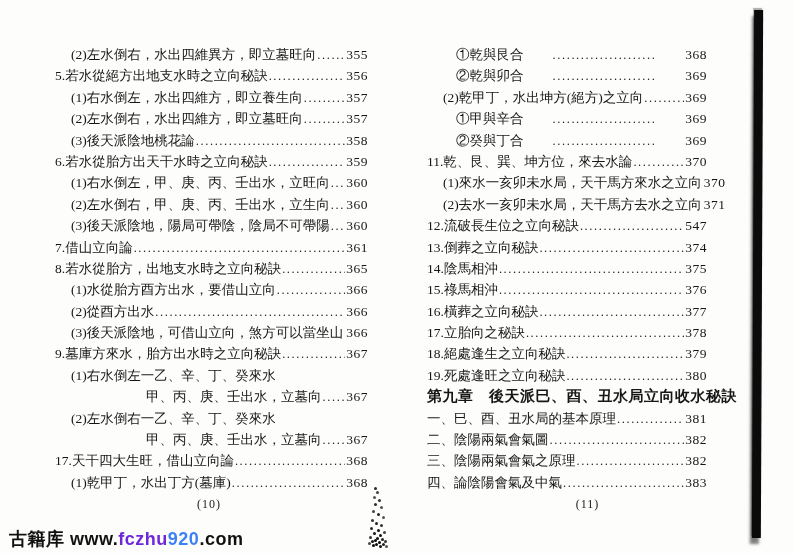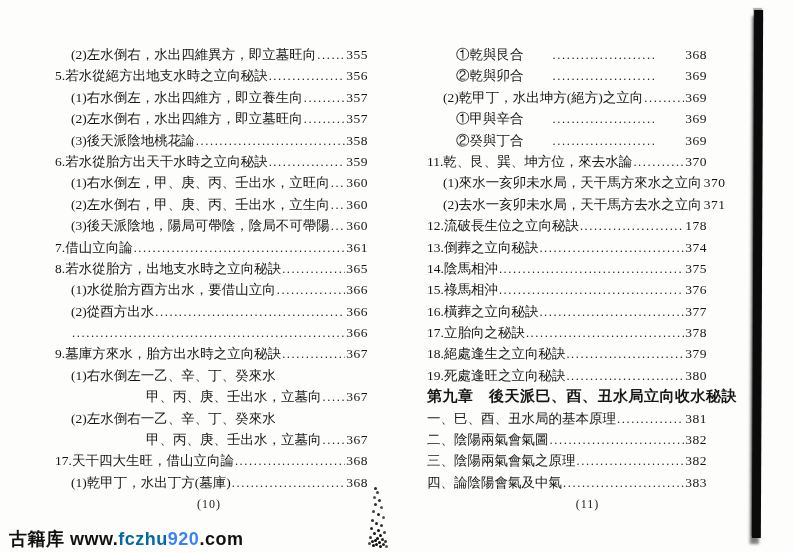--- a/index.html
+++ b/index.html
@@ -18,21 +18,21 @@
   .ind1{padding-left:21px;}
   .ind2{padding-left:34px;gap:28px;}
   .ind3{padding-left:96px;}
   .chapter{font-weight:700;font-size:15px;letter-spacing:0.5px;}
   .page-label{position:absolute;top:497px;font-size:12px;letter-spacing:1px;
               text-align:center;color:#1a1a1a;}
   #left-page-label{left:50px;width:318px;}
   #right-page-label{left:445px;width:285px;}
   #watermark{position:absolute;left:9px;top:527px;font-family:"Liberation Sans","DejaVu Sans",sans-serif;
              font-weight:700;font-size:18px;letter-spacing:0.5px;color:#111;white-space:nowrap;}
-  #watermark .wm-green{color:#0369a1;}
+  #watermark .wm-green{color:#6d28d9;}
   #watermark .wm-red{color:#3b82f6;}
   #scan-edge-bar{position:absolute;left:753px;top:10px;width:9px;height:528px;background:#0b0b0b;
                  transform:rotate(0.25deg);box-shadow:-2px 6px 3px rgba(20,20,20,0.55),-1px -2px 1px rgba(20,20,20,0.35);}
   #scan-smudge{position:absolute;left:374px;top:487px;width:3px;height:3px;background:#2a2a2a;border-radius:50%;
       box-shadow:2px 4px 0 #444,-1px 9px 0 #555,4px 12px 0 #333,0 16px 0 #2f2f2f,6px 19px 0 #555,
       -2px 23px 0 #444,3px 26px 0 #222,8px 29px 0 #555,-3px 32px 0 #333,1px 35px 0 #222,
       6px 37px 0 #333,-4px 40px 0 #2a2a2a,3px 42px 0 #111,9px 44px 0 #444,-1px 45px 0 #181818,
       5px 47px 0 #111,-5px 49px 0 #333,2px 50px 0 #0c0c0c,7px 51px 0 #222,0 52px 0 #0c0c0c,
       10px 53px 0 #333,-3px 53px 0 #151515,4px 54px 0 #0a0a0a,-6px 55px 0 #444,1px 56px 0 #0a0a0a,
       8px 56px 0 #1d1d1d,-2px 57px 0 #0a0a0a,5px 58px 0 #111,11px 58px 0 #555;}
@@ -102,20 +102,21 @@
         <span class="t">(1)水從胎方酉方出水，要借山立向</span>
         <span class="leader">..........................................................................................</span>
         <span class="pg">366</span>
       </div>
       <div class="row ind1">
         <span class="t">(2)從酉方出水</span>
         <span class="leader">..........................................................................................</span>
         <span class="pg">366</span>
       </div>
       <div class="row ind1">
+        <span class="t">(3)後天派陰地，可借山立向，煞方可以當坐山</span>
         <span class="leader">..........................................................................................</span>
         <span class="pg">366</span>
       </div>
       <div class="row ind0">
         <span class="t">9.墓庫方來水，胎方出水時之立向秘訣</span>
         <span class="leader">..........................................................................................</span>
         <span class="pg">367</span>
       </div>
       <div class="row ind1">
         <span class="t">(1)右水倒左一乙、辛、丁、癸來水</span>
@@ -182,21 +183,21 @@
         <span class="pg">370</span>
       </div>
       <div class="row ind1">
         <span class="t">(2)去水一亥卯未水局，天干馬方去水之立向</span>
         <span class="leader">..........................................................................................</span>
         <span class="pg">371</span>
       </div>
       <div class="row ind0">
         <span class="t">12.流破長生位之立向秘訣</span>
         <span class="leader">..........................................................................................</span>
-        <span class="pg">178</span>
+        <span class="pg">547</span>
       </div>
       <div class="row ind0">
         <span class="t">13.倒葬之立向秘訣</span>
         <span class="leader">..........................................................................................</span>
         <span class="pg">374</span>
       </div>
       <div class="row ind0">
         <span class="t">14.陰馬相沖</span>
         <span class="leader">..........................................................................................</span>
         <span class="pg">375</span>

